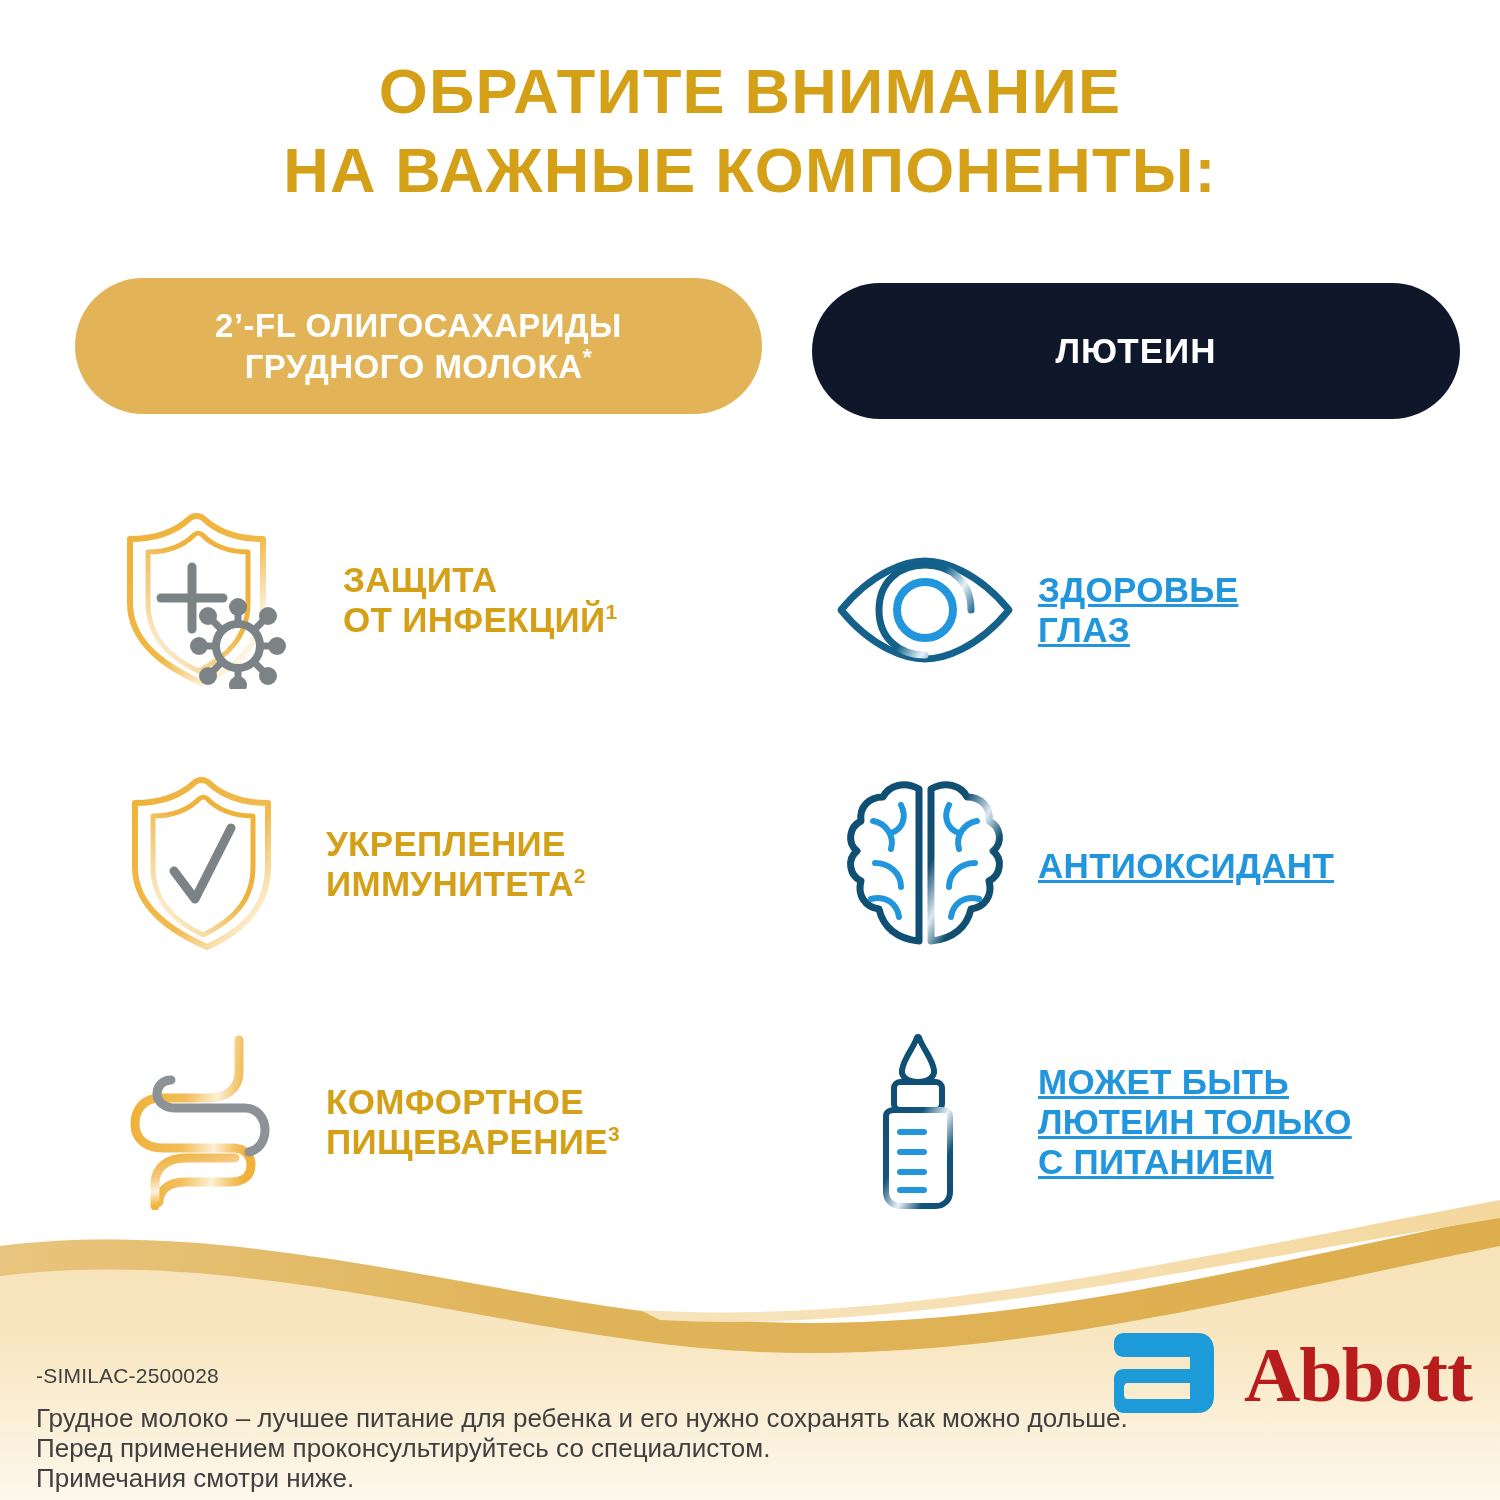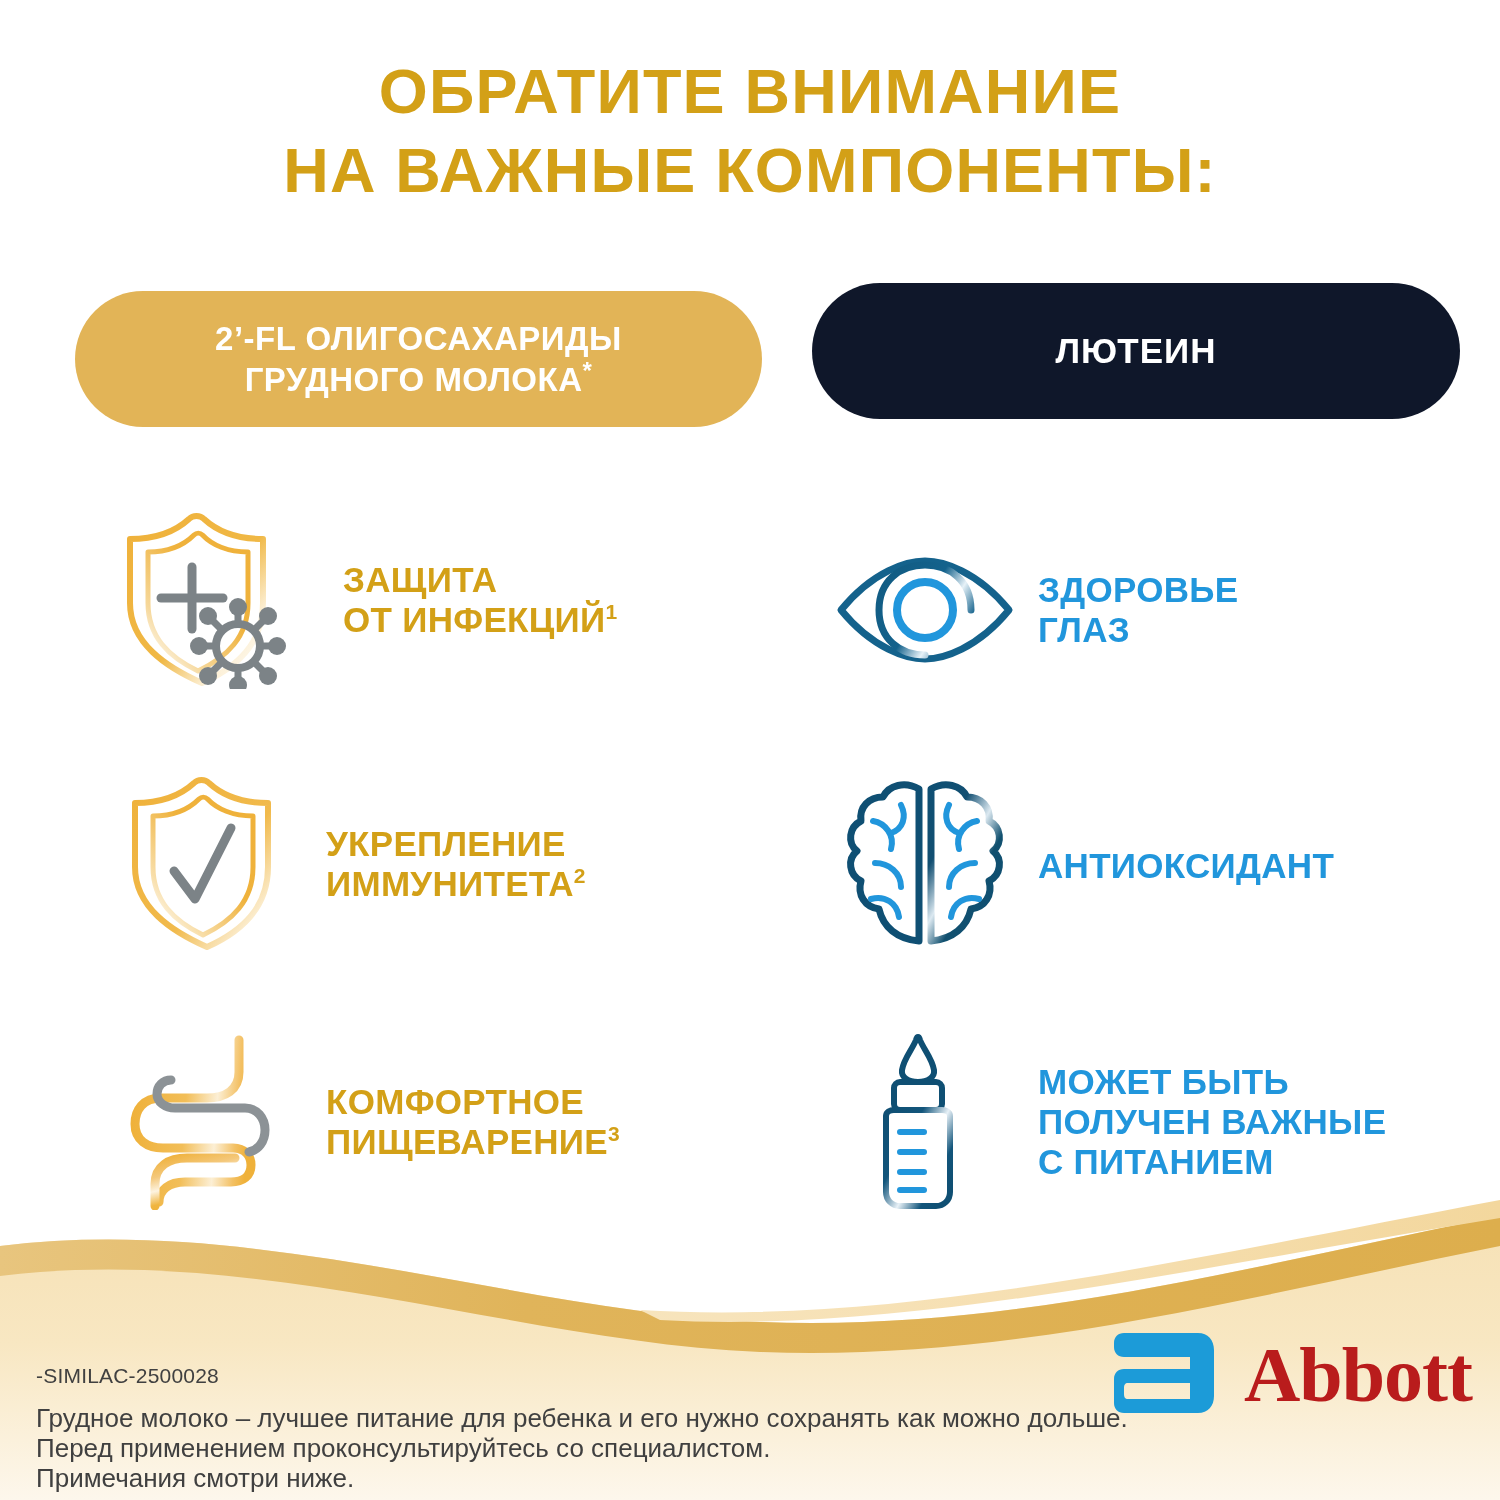--- a/index.html
+++ b/index.html
@@ -32,21 +32,21 @@
   .pill{
     position:absolute;
     display:flex;align-items:center;justify-content:center;
     border-radius:70px;
     color:#ffffff;
     font-weight:bold;
     text-align:center;
     box-sizing:border-box;
   }
   #pill-left{
-    left:75px;top:291px;width:687px;height:136px;
+    left:75px;top:278px;width:687px;height:136px;
     background:#E2B457;
     font-size:33px;line-height:41px;letter-spacing:.5px;
     padding:0 30px;
   }
   #pill-right{
     left:812px;top:283px;width:648px;height:136px;
     background:#0f172a;
     font-size:35px;letter-spacing:1px;
   }
   .sup-star{font-size:24px;vertical-align:super;line-height:0;}
@@ -64,21 +64,21 @@
     width:190px;min-width:190px;height:190px;
     display:flex;align-items:center;justify-content:center;
   }
   .f-icon svg{display:block;}
   .f-label{
     font-weight:bold;
     line-height:1.14;
     letter-spacing:.3px;
   }
   #col-left .f-label{color:#D3A017;font-size:35px;}
-  #col-right .f-label{color:#2196DC;font-size:35px;}
+  #col-right .f-label{color:#2196DC;font-size:35px;text-decoration:underline;}
   #col-left .feature .f-icon{margin-right:24px;}
   #col-right .feature .f-icon{margin-right:18px;}
   .f-label sup{font-size:21px;vertical-align:super;line-height:0;}
 
   
   #feat-l1{margin-top:8px;gap:17px;}
   #feat-l2{margin-top:16px;}
   #feat-l3{margin-top:10px;}
   #feat-r1{margin-top:18px;}
   #feat-r2{margin-top:8px;}
@@ -355,21 +355,21 @@
           <g stroke="#2196DC" stroke-width="6" stroke-linecap="round">
             <line x1="40" y1="100" x2="64" y2="100"></line>
             <line x1="40" y1="120" x2="64" y2="120"></line>
             <line x1="40" y1="140" x2="64" y2="140"></line>
             <line x1="40" y1="158" x2="64" y2="158"></line>
           </g>
         </svg>
       </div>
       <div class="f-label">
         <span>МОЖЕТ БЫТЬ</span><br>
-        <span>ПОЛУЧЕН ВАЖНЫЕ</span><br>
+        <span>ЛЮТЕИН ТОЛЬКО</span><br>
         <span>С ПИТАНИЕМ</span>
       </div>
     </div>
   </div>
 
   <div id="footer-band">
     <svg width="1500" height="300" viewBox="0 0 1500 300" preserveAspectRatio="none">
       <defs>
         <linearGradient id="gFooterFill" x1="0" y1="0" x2="0" y2="1">
           <stop offset="0" stop-color="#F6E1B5"></stop>

